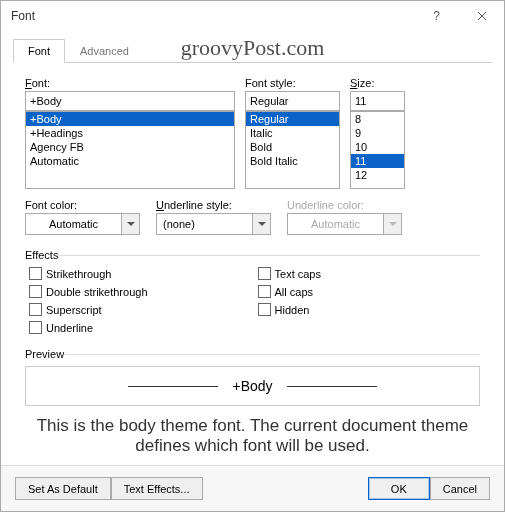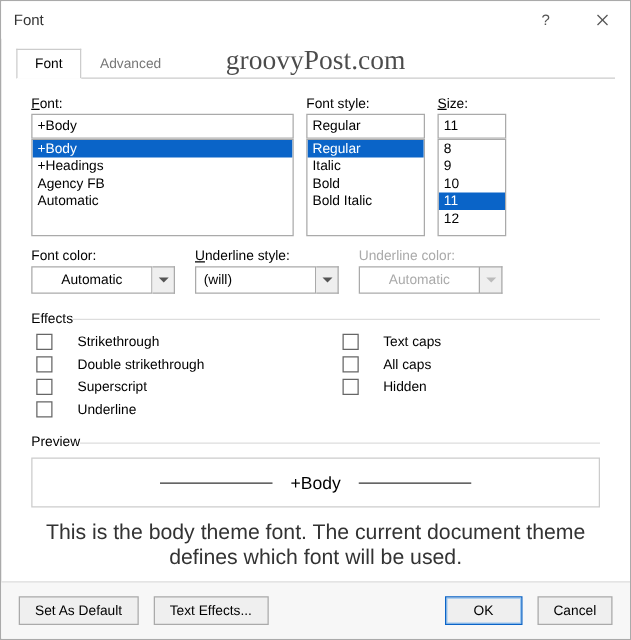--- a/index.html
+++ b/index.html
@@ -156,21 +156,21 @@
   }
   .effects-grid {
     display: flex;
     gap: 110px;
     padding-left: 4px;
   }
   .effects-col { display:flex; flex-direction:column; gap:5px; }
   .chk {
     display: flex;
     align-items: center;
-    gap: 20px;
+    gap: 4px;
     font-size: 11px;
   }
   .chkbox {
     width: 13px; height: 13px;
     border: 1px solid #666;
     background: #fff;
   }
   .preview-box {
     border: 1px solid #ccc;
     height: 40px;
@@ -191,21 +191,21 @@
     color: #333;
   }
   .bottombar {
     position:absolute;
     bottom:0; left:0; right:0;
     height: 46px;
     border-top: 1px solid #ddd;
     display:flex;
     align-items:center;
     padding: 0 14px;
-    gap: 12px;
+    gap: 0;
     background:#f7f7f7;
   }
   .btn {
     height: 23px;
     padding: 0 12px;
     border: 1px solid #aaa;
     background: #efefef;
     font-size: 11px;
     display:flex; align-items:center; justify-content:center;
     cursor: pointer;
@@ -283,21 +283,21 @@
         <div class="dropdown">
           <div class="dropdown-text">Automatic</div>
           <div class="dropdown-btn">
               <span class="chev"></span>
             </div>
         </div>
       </div>
       <div class="col" style="width:115px">
         <span class="lbl underline-first">Underline style:</span>
         <div class="dropdown">
-          <div class="dropdown-text" style="justify-content:flex-start;padding-left:6px">(will)</div>
+          <div class="dropdown-text" style="justify-content:flex-start;padding-left:6px">(none)</div>
           <div class="dropdown-btn">
               <span class="chev"></span>
             </div>
         </div>
       </div>
       <div class="col" style="width:115px">
         <span class="lbl ul-disabled">Underline color:</span>
         <div class="dropdown disabled">
           <div class="dropdown-text">Automatic</div>
           <div class="dropdown-btn">

